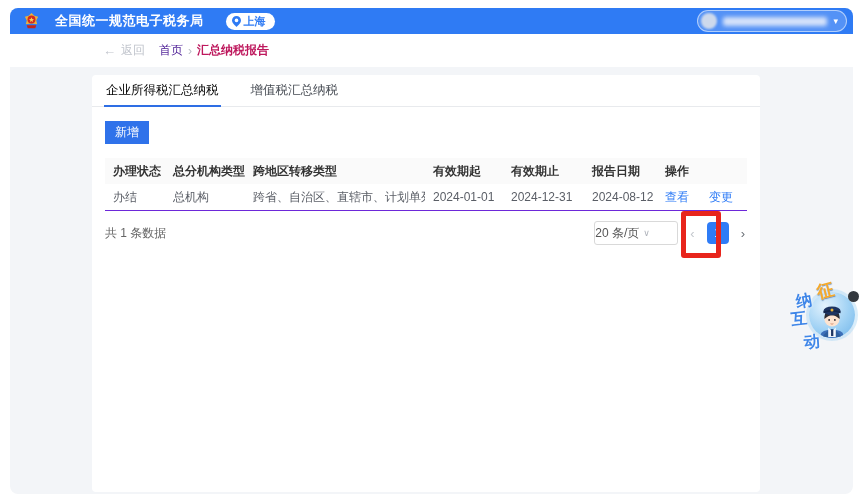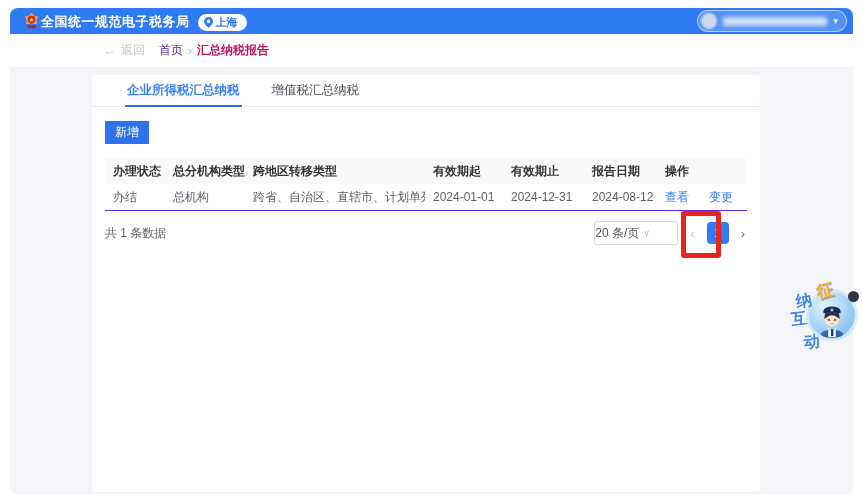--- a/index.html
+++ b/index.html
@@ -2,21 +2,21 @@
 <html><head>
 <meta charset="utf-8">
 <style>
   * { margin:0; padding:0; box-sizing:border-box; }
   html,body { width:863px; height:502px; background:#ffffff; font-family:"Liberation Sans", sans-serif; overflow:hidden; }
   .frame { position:relative; width:863px; height:502px; background:#fff; }
   .page { position:absolute; left:10px; top:8px; width:843px; height:486px; background:#f3f5f8; border-radius:8px; }
 
   
   .topbar { position:relative; height:26px; background:#2f7bf4; border-radius:8px 8px 0 0; display:flex; align-items:center; padding:0 8px 0 12px; }
-  .brand { display:flex; align-items:flex-end; gap:0; }
+  .brand { display:flex; align-items:center; gap:14px; }
   .emblem { width:19px; height:19px; display:inline-flex; }
   .app-title { color:#fff; font-size:13px; font-weight:bold; letter-spacing:.5px; }
   .loc-badge { margin-left:8px; background:#fff; border-radius:10px; height:17px; display:inline-flex; align-items:center; gap:3px; padding:0 9px 0 6px; cursor:pointer; }
   .loc-badge .pin { width:9px; height:11px; display:inline-flex; }
   .loc-badge span.loc-text { color:#2f7bf4; font-size:11px; font-weight:bold; }
   .user-pill { position:absolute; right:6px; top:2px; width:150px; height:22px; border:1px solid rgba(255,255,255,.55); background:rgba(255,255,255,.18); border-radius:12px; display:flex; align-items:center; gap:6px; padding:0 8px 0 3px; cursor:pointer; }
   .avatar { width:16px; height:16px; border-radius:50%; background:#cdd9ec; filter:blur(1px); flex:0 0 auto; }
   .user-blur { flex:1; height:9px; border-radius:2px; background:rgba(235,240,250,.85); filter:blur(2px); }
   .user-caret { color:#fff; font-size:9px; line-height:1; }
 
@@ -27,21 +27,21 @@
   .bc-home { color:#4c1d95; text-decoration:none; cursor:pointer; }
   .bc-sep { color:#b8bcc4; margin:0 5px; }
   .bc-cur { color:#be185d; font-weight:bold; }
 
   
   .content { position:relative; height:427px; }
   .card { position:absolute; left:82px; top:8px; width:668px; height:417px; background:#fff; border-radius:4px; }
 
   .tabs { display:flex; gap:28px; padding:0 12px; border-bottom:1px solid #e8eaed; height:32px; align-items:stretch; }
   .tab { position:relative; display:flex; align-items:center; font-size:12.5px; color:#454a52; cursor:pointer; padding:0 2px; }
-  .tab.active { color:#3b82f6; font-weight:bold;margin-left:21px; }
+  .tab.active { color:#000000; font-weight:normal; }
   .tab.active::after { content:""; position:absolute; left:0; right:0; bottom:-1px; height:2px; background:#2e6ee4; }
 
   .btn-add { display:block; margin:14px 0 0 13px; width:44px; height:23px; background:#2f72ea; color:#fff; border:none; border-radius:0; font-size:12px; font-family:inherit; cursor:pointer; }
 
   .table { margin:14px 13px 9px 13px; font-size:12px; }
   .t-head, .t-row { display:grid; grid-template-columns:60px 80px 180px 78px 81px 73px 1fr; align-items:center; }
   .t-head { background:#fafafa; height:26px; color:#333; font-weight:bold; }
   .t-row { height:27px; color:#5a5e66; border-bottom:1px solid #6d28d9; }
   .t-head > div, .t-row > div { padding-left:8px; white-space:nowrap; overflow:hidden; }
   .cell-actions { display:flex; gap:20px; }

